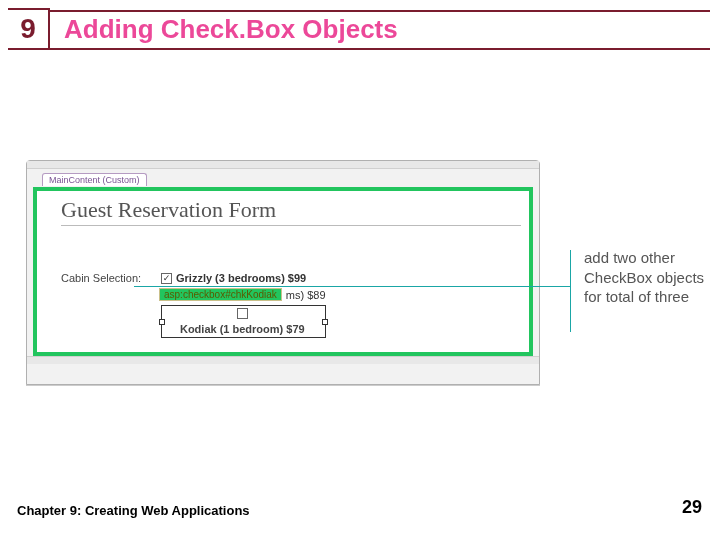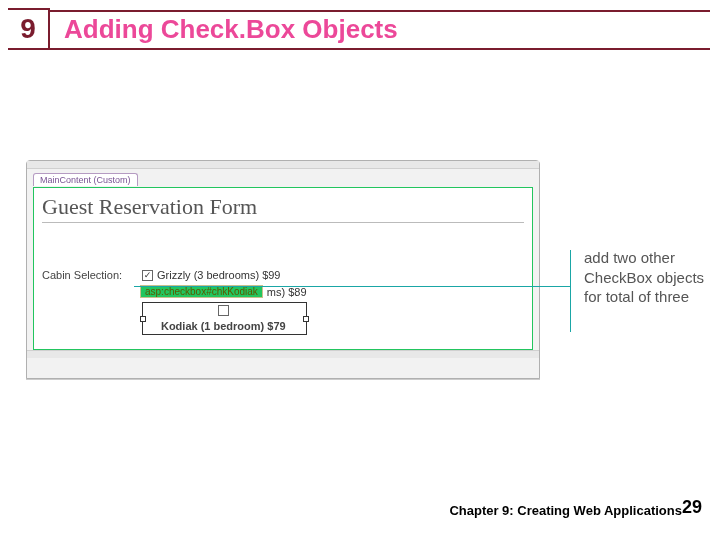--- a/index.html
+++ b/index.html
@@ -83,28 +83,28 @@
     border-bottom: none;
   }
   .tab-label {
     display: inline-block;
     background: #fff;
     border: 1px solid #b59bc2;
     border-bottom: none;
     color: #7a5494;
     font-size: 9px;
     padding: 1px 6px;
-    margin: 4px 0 0 6px;
+    margin: 4px 0 0 15px;
     border-radius: 3px 3px 0 0;
   }
   .form-box {
     background: #fff;
-    border: 1px solid #22c55e;
+    border: 4px solid #22c55e;
     margin: 0 6px;
-    padding: 6px 8px 10px 8px;
+    padding: 6px 8px 10px 24px;
   }
   .form-title {
     font-family: "Times New Roman", serif;
     font-size: 22px;
     color: #555;
     margin-bottom: 2px;
   }
   .hr {
     border: none;
     border-top: 1px solid #bbb;
@@ -205,21 +205,22 @@
     line-height: 1.3;
   }
 
   .footer {
     position: absolute;
     bottom: 22px;
     left: 17px;
     right: 18px;
     display: flex;
     align-items: flex-end;
-    justify-content: flex-end;
+    justify-content: space-between;
+    gap: 11px;
   }
   .footer-left {
     font-size: 13px;
     font-weight: bold;
     color: #000;
   }
   .footer-mid {
     font-size: 8px;
     color: #000;
     width: 260px;
@@ -249,21 +250,21 @@
     <div class="torn-top"></div>
     <span class="tab-label">MainContent (Custom)</span>
     <div class="form-box">
       <div class="form-title">Guest Reservation Form</div>
       <hr class="hr">
       <div class="row" style="align-items:flex-start;margin-top:46px;">
         <span class="label">Cabin Selection:</span>
         <div class="cabin-col">
           <div class="cb-line">
             <span class="cb">✓</span>
-            <span style="font-weight:normal;">Grizzly (3 bedrooms) $99</span>
+            <span style="font-weight:bold;">Grizzly (3 bedrooms) $99</span>
           </div>
           <div class="cb-line">
             <span class="designer-tag">asp:checkbox#chkKodiak</span>
             <span>ms) $89</span>
           </div>
           <div class="selected-box">
             <span class="cb"></span>
             <span style="font-weight:bold;">Kodiak (1 bedroom) $79</span>
           </div>
         </div>

